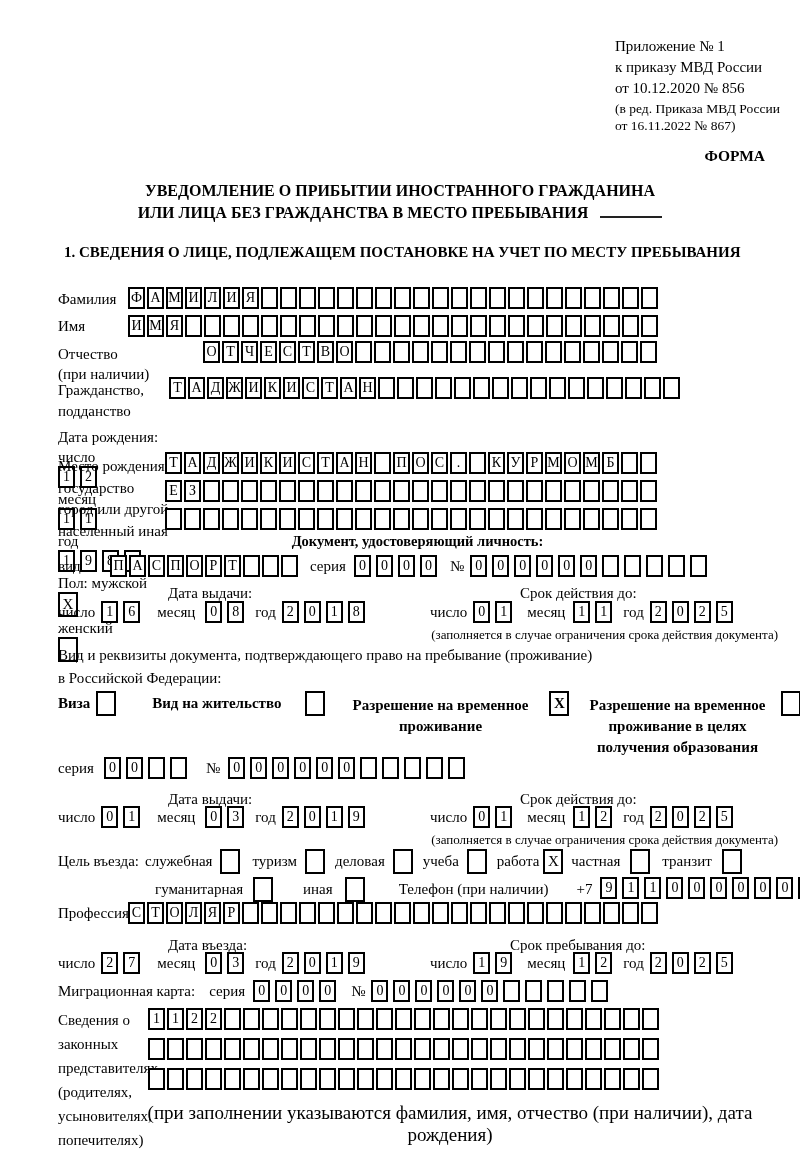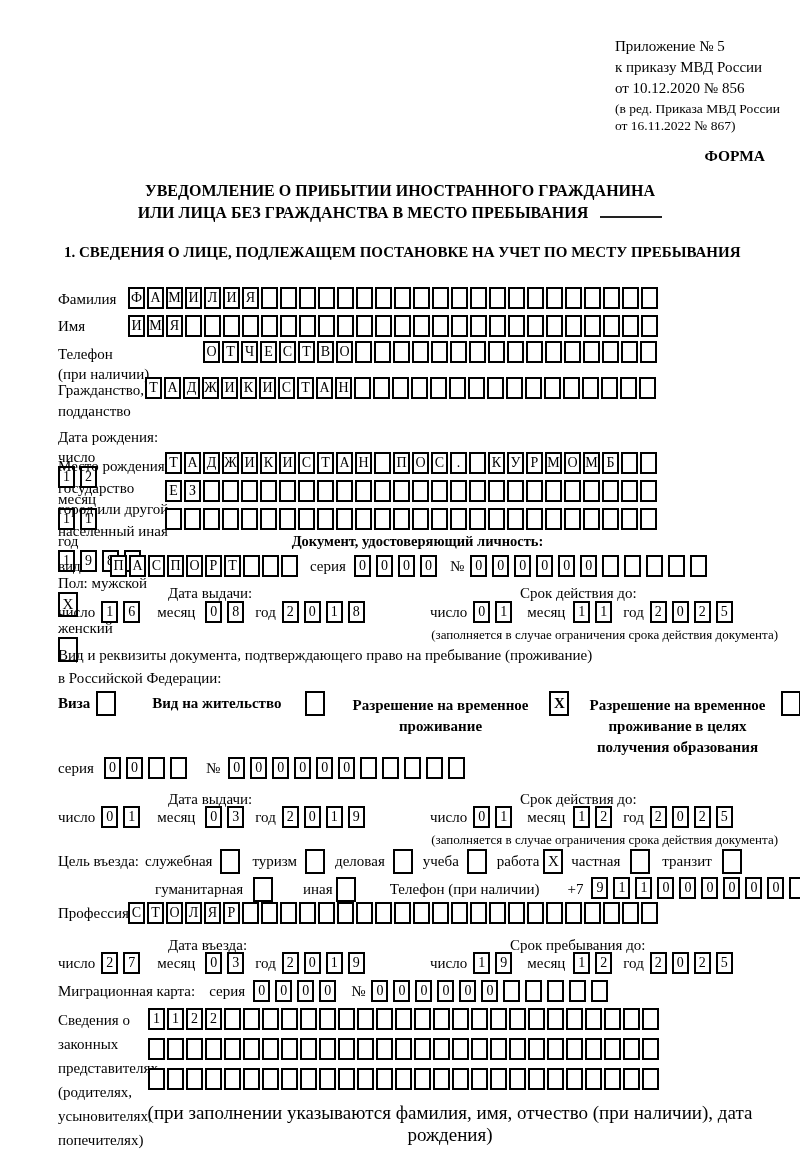--- a/index.html
+++ b/index.html
@@ -32,21 +32,21 @@
   .note { font-size:13px; }
   .uline { display:inline-block; width:62px; border-bottom:2px solid #222; margin-left:12px; }
   .lh21 div { line-height:21px; }
 </style>
 </head>
 <body>
 
 <div class="page">
 
   <div class="abs" style="left:615px;top:36px;line-height:21px;">
-    <div>Приложение № 5</div>
+    <div>Приложение № 1</div>
     <div>к приказу МВД России</div>
     <div>от 10.12.2020 № 856</div>
   </div>
   <div class="abs" style="left:615px;top:100px;line-height:17px;font-size:13.5px;">
     <div>(в ред. Приказа МВД России</div>
     <div>от 16.11.2022 № 867)</div>
   </div>
   <div class="abs bold r" style="left:560px;top:147px;width:205px;font-size:15.5px;">ФОРМА</div>
 
   <div class="abs c bold" style="left:0;top:180px;width:800px;font-size:16px;line-height:22px;">
@@ -119,21 +119,21 @@
         <span class="cell"></span>
         <span class="cell"></span>
         <span class="cell"></span>
         <span class="cell"></span>
         <span class="cell"></span>
       </div>
   </div>
 
   <div class="row" style="left:58px;top:341px;">
     <div style="width:145px;line-height:20px;padding-top:3px;">
-      <div>Телефон</div>
+      <div>Отчество</div>
       <div>(при наличии)</div>
     </div>
     <div class="cells">
         <span class="cell">О</span>
         <span class="cell">Т</span>
         <span class="cell">Ч</span>
         <span class="cell">Е</span>
         <span class="cell">С</span>
         <span class="cell">Т</span>
         <span class="cell">В</span>
@@ -150,21 +150,21 @@
         <span class="cell"></span>
         <span class="cell"></span>
         <span class="cell"></span>
         <span class="cell"></span>
         <span class="cell"></span>
         <span class="cell"></span>
         <span class="cell"></span>
       </div>
   </div>
 
-  <div class="row" style="left:58px;top:377px;">
+  <div class="row" style="left:58px;top:377px;gap:24px;">
     <div style="width:87px;line-height:21px;padding-top:3px;">
       <div>Гражданство,</div>
       <div>подданство</div>
     </div>
     <div class="cells">
         <span class="cell">Т</span>
         <span class="cell">А</span>
         <span class="cell">Д</span>
         <span class="cell">Ж</span>
         <span class="cell">И</span>
@@ -499,21 +499,21 @@
     <span class="cb" style="margin-right:8px;">X</span>
     <span class="lbl pt4" style="margin-right:10px;">частная</span>
     <span class="cb" style="margin-right:12px;"></span>
     <span class="lbl pt4" style="margin-right:10px;">транзит</span>
     <span class="cb"></span>
   </div>
 
   <div class="row" style="left:155px;top:877px;">
     <span class="lbl pt4" style="margin-right:10px;">гуманитарная</span>
     <span class="cb" style="margin-right:30px;"></span>
-    <span class="lbl pt4" style="margin-right:3px;">иная</span>
+    <span class="lbl pt4" style="margin-right:12px;">иная</span>
     <span class="cb" style="margin-right:34px;"></span>
     <span class="lbl pt4" style="margin-right:28px;text-align:center;">Телефон (при наличии)</span>
     <span class="lbl pt4" style="margin-right:8px;">+7</span>
     <div class="cells sp">
         <span class="cell">9</span>
         <span class="cell">1</span>
         <span class="cell">1</span>
         <span class="cell">0</span>
         <span class="cell">0</span>
         <span class="cell">0</span>

